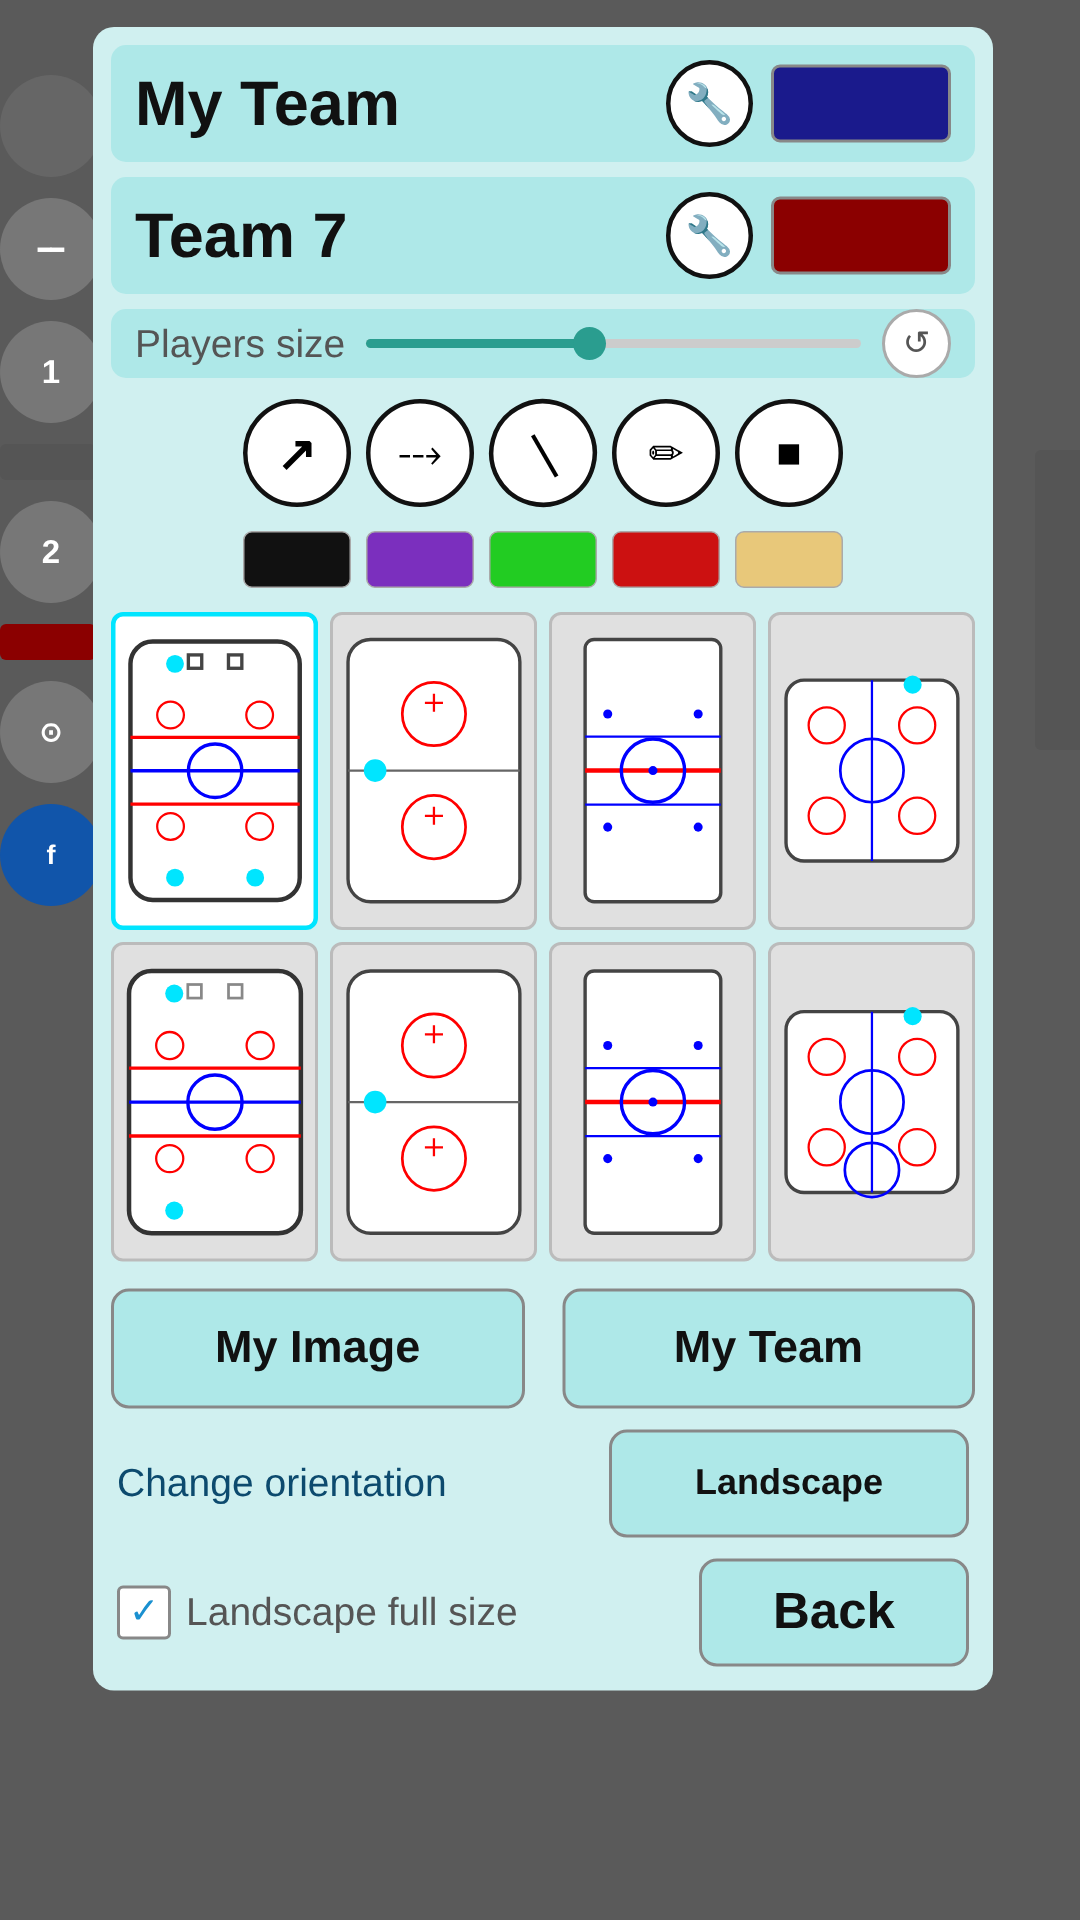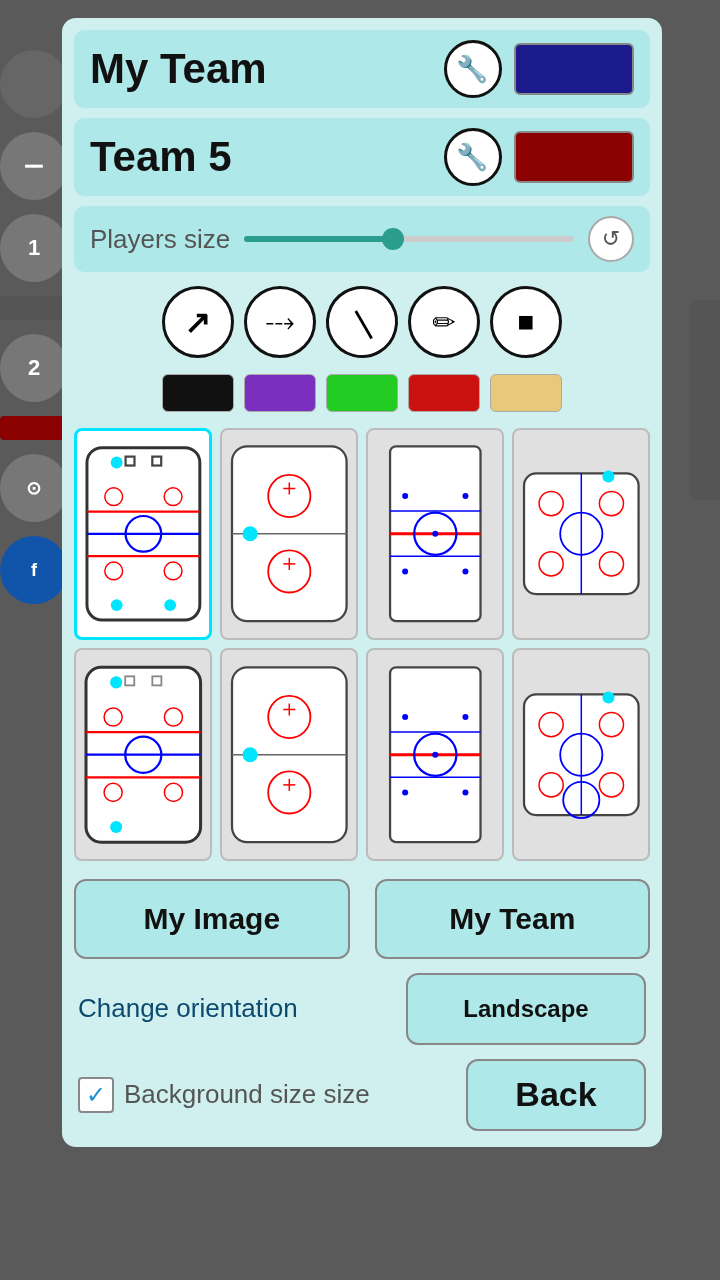--- a/index.html
+++ b/index.html
@@ -69,21 +69,21 @@
       width: 120px;
       height: 52px;
       border-radius: 6px;
       border: 2px solid #888;
       cursor: pointer;
     }
 
     .slider-row {
       background: #aee8e8;
       border-radius: 10px;
-      padding: 10px 16px;
+      padding: 0 16px;
       display: flex;
       align-items: center;
       gap: 14px;
     }
 
     .slider-label {
       font-size: 26px;
       color: #555;
       white-space: nowrap;
     }
@@ -341,21 +341,21 @@
 
   <div class="team-row">
     <span class="team-name">My Team</span>
     <div class="team-row-right">
       <div class="wrench-btn">🔧</div>
       <div class="color-swatch" style="background:#1a1a8c;"></div>
     </div>
   </div>
 
   <div class="team-row">
-    <span class="team-name">Team 5</span>
+    <span class="team-name">Team 7</span>
     <div class="team-row-right">
       <div class="wrench-btn">🔧</div>
       <div class="color-swatch" style="background:#8b0000;"></div>
     </div>
   </div>
 
   <div class="slider-row">
     <span class="slider-label">Players size</span>
     <div class="slider-track">
       <div class="slider-fill"></div>
@@ -512,18 +512,18 @@
   </div>
 
   <div class="orientation-row">
     <span class="orientation-label">Change orientation</span>
     <button class="landscape-btn">Landscape</button>
   </div>
 
   <div class="footer-row">
     <label class="checkbox-label">
       <div class="checkbox-box">✓</div>
-      <span>Background size size</span>
+      <span>Landscape full size</span>
     </label>
     <button class="back-btn">Back</button>
   </div>
 
 </div>
 
 </body></html>

